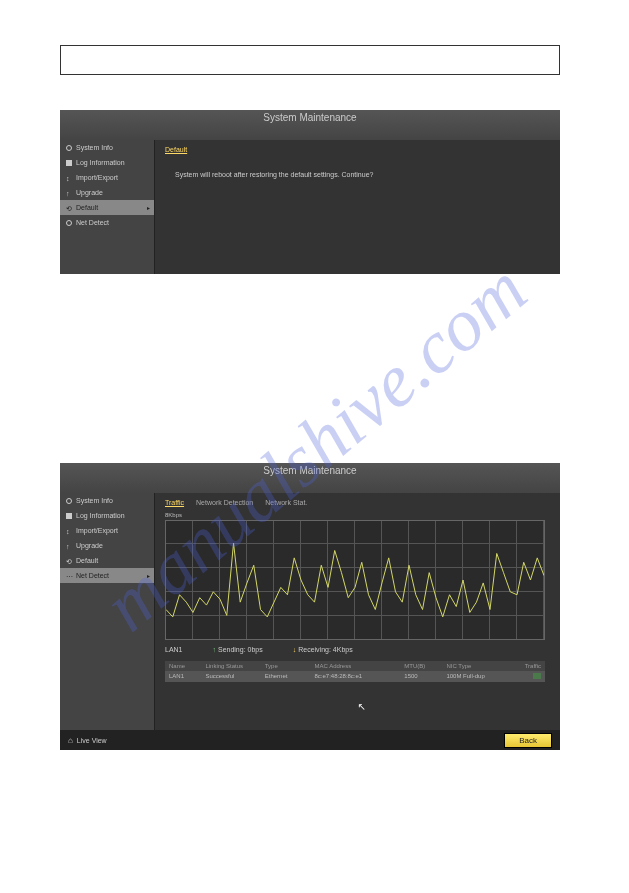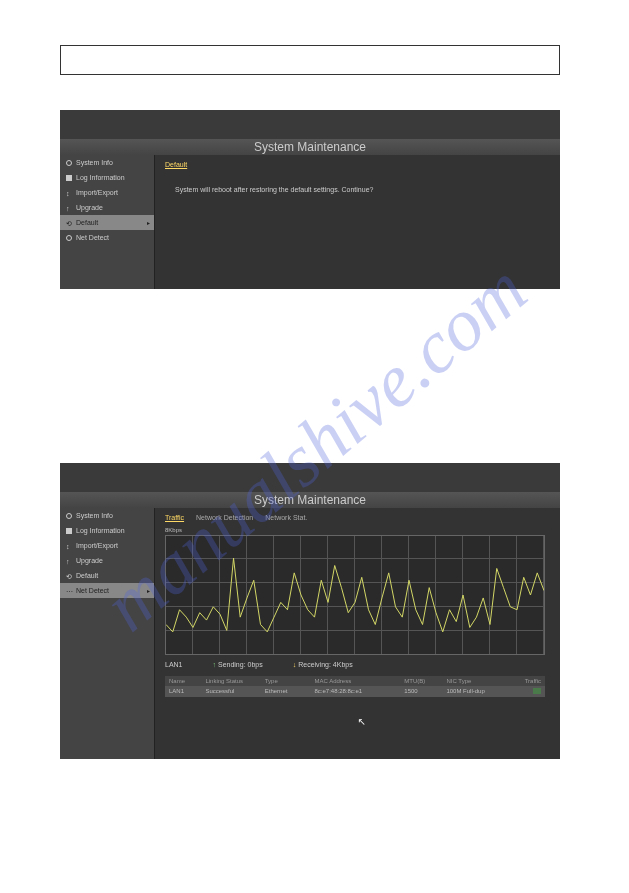--- a/index.html
+++ b/index.html
@@ -32,27 +32,26 @@
     .panel2 {
       position: absolute;
       top: 463px;
       left: 60px;
       width: 500px;
       height: 287px;
       background: #3a3a3a;
     }
     
     .title-bar {
-      height: 16px;
+      height: 30px;
       background: linear-gradient(#555, #444);
       text-align: center;
-      font-size: 12px;
+      font-size: 10px;
       color: #ccc;
       line-height: 16px;
-      margin-top: 29px;
     }
     
     .panel-body {
       display: flex;
       height: calc(100% - 16px);
     }
     
     .sidebar {
       width: 95px;
       background: #444;
@@ -372,13 +371,20 @@
           <span class="td col-type">Ethernet</span>
           <span class="td col-mac">8c:e7:48:28:8c:e1</span>
           <span class="td col-mtu">1500</span>
           <span class="td col-nic">100M Full-dup</span>
           <span class="td col-traffic"><span class="indicator"></span></span>
         </div>
       </div>
       <div class="cursor-img">↖</div>
     </div>
   </div>
+  <div class="bottom-bar">
+    <span class="live-view">
+      <span class="home-icon"></span>
+      <span>Live View</span>
+    </span>
+    <button class="back-btn">Back</button>
+  </div>
 </div>
 
 </body></html>

